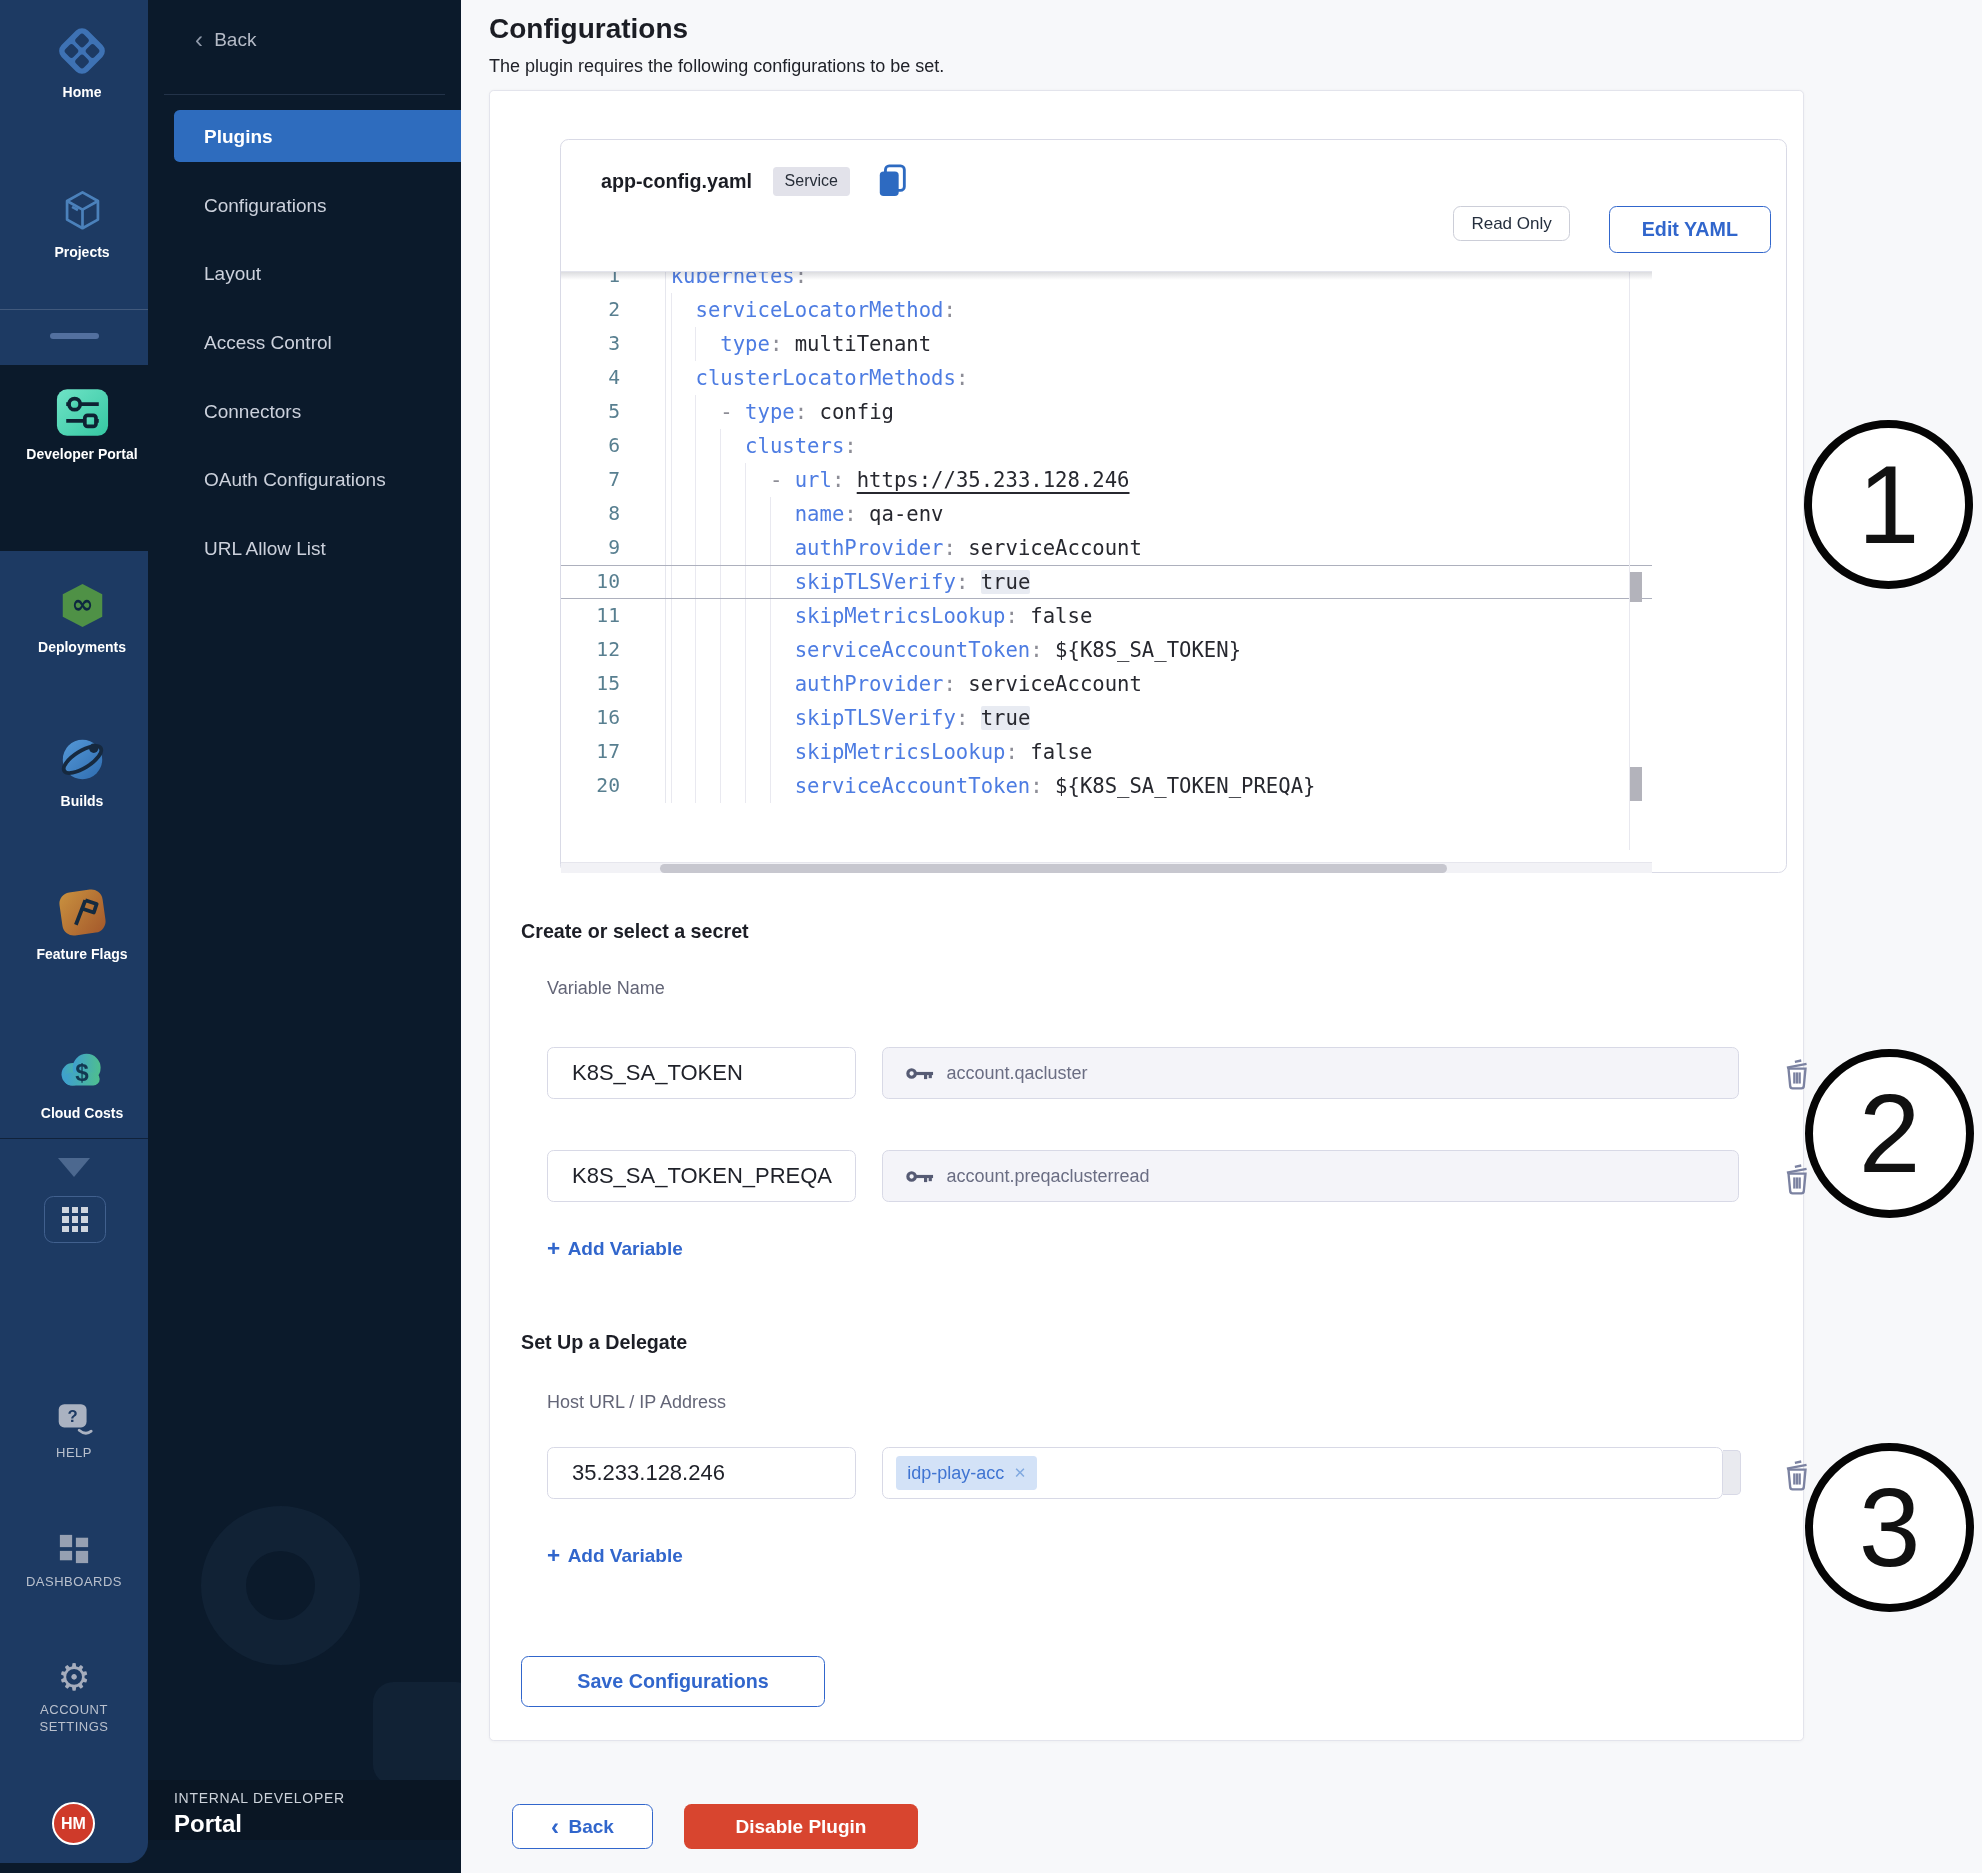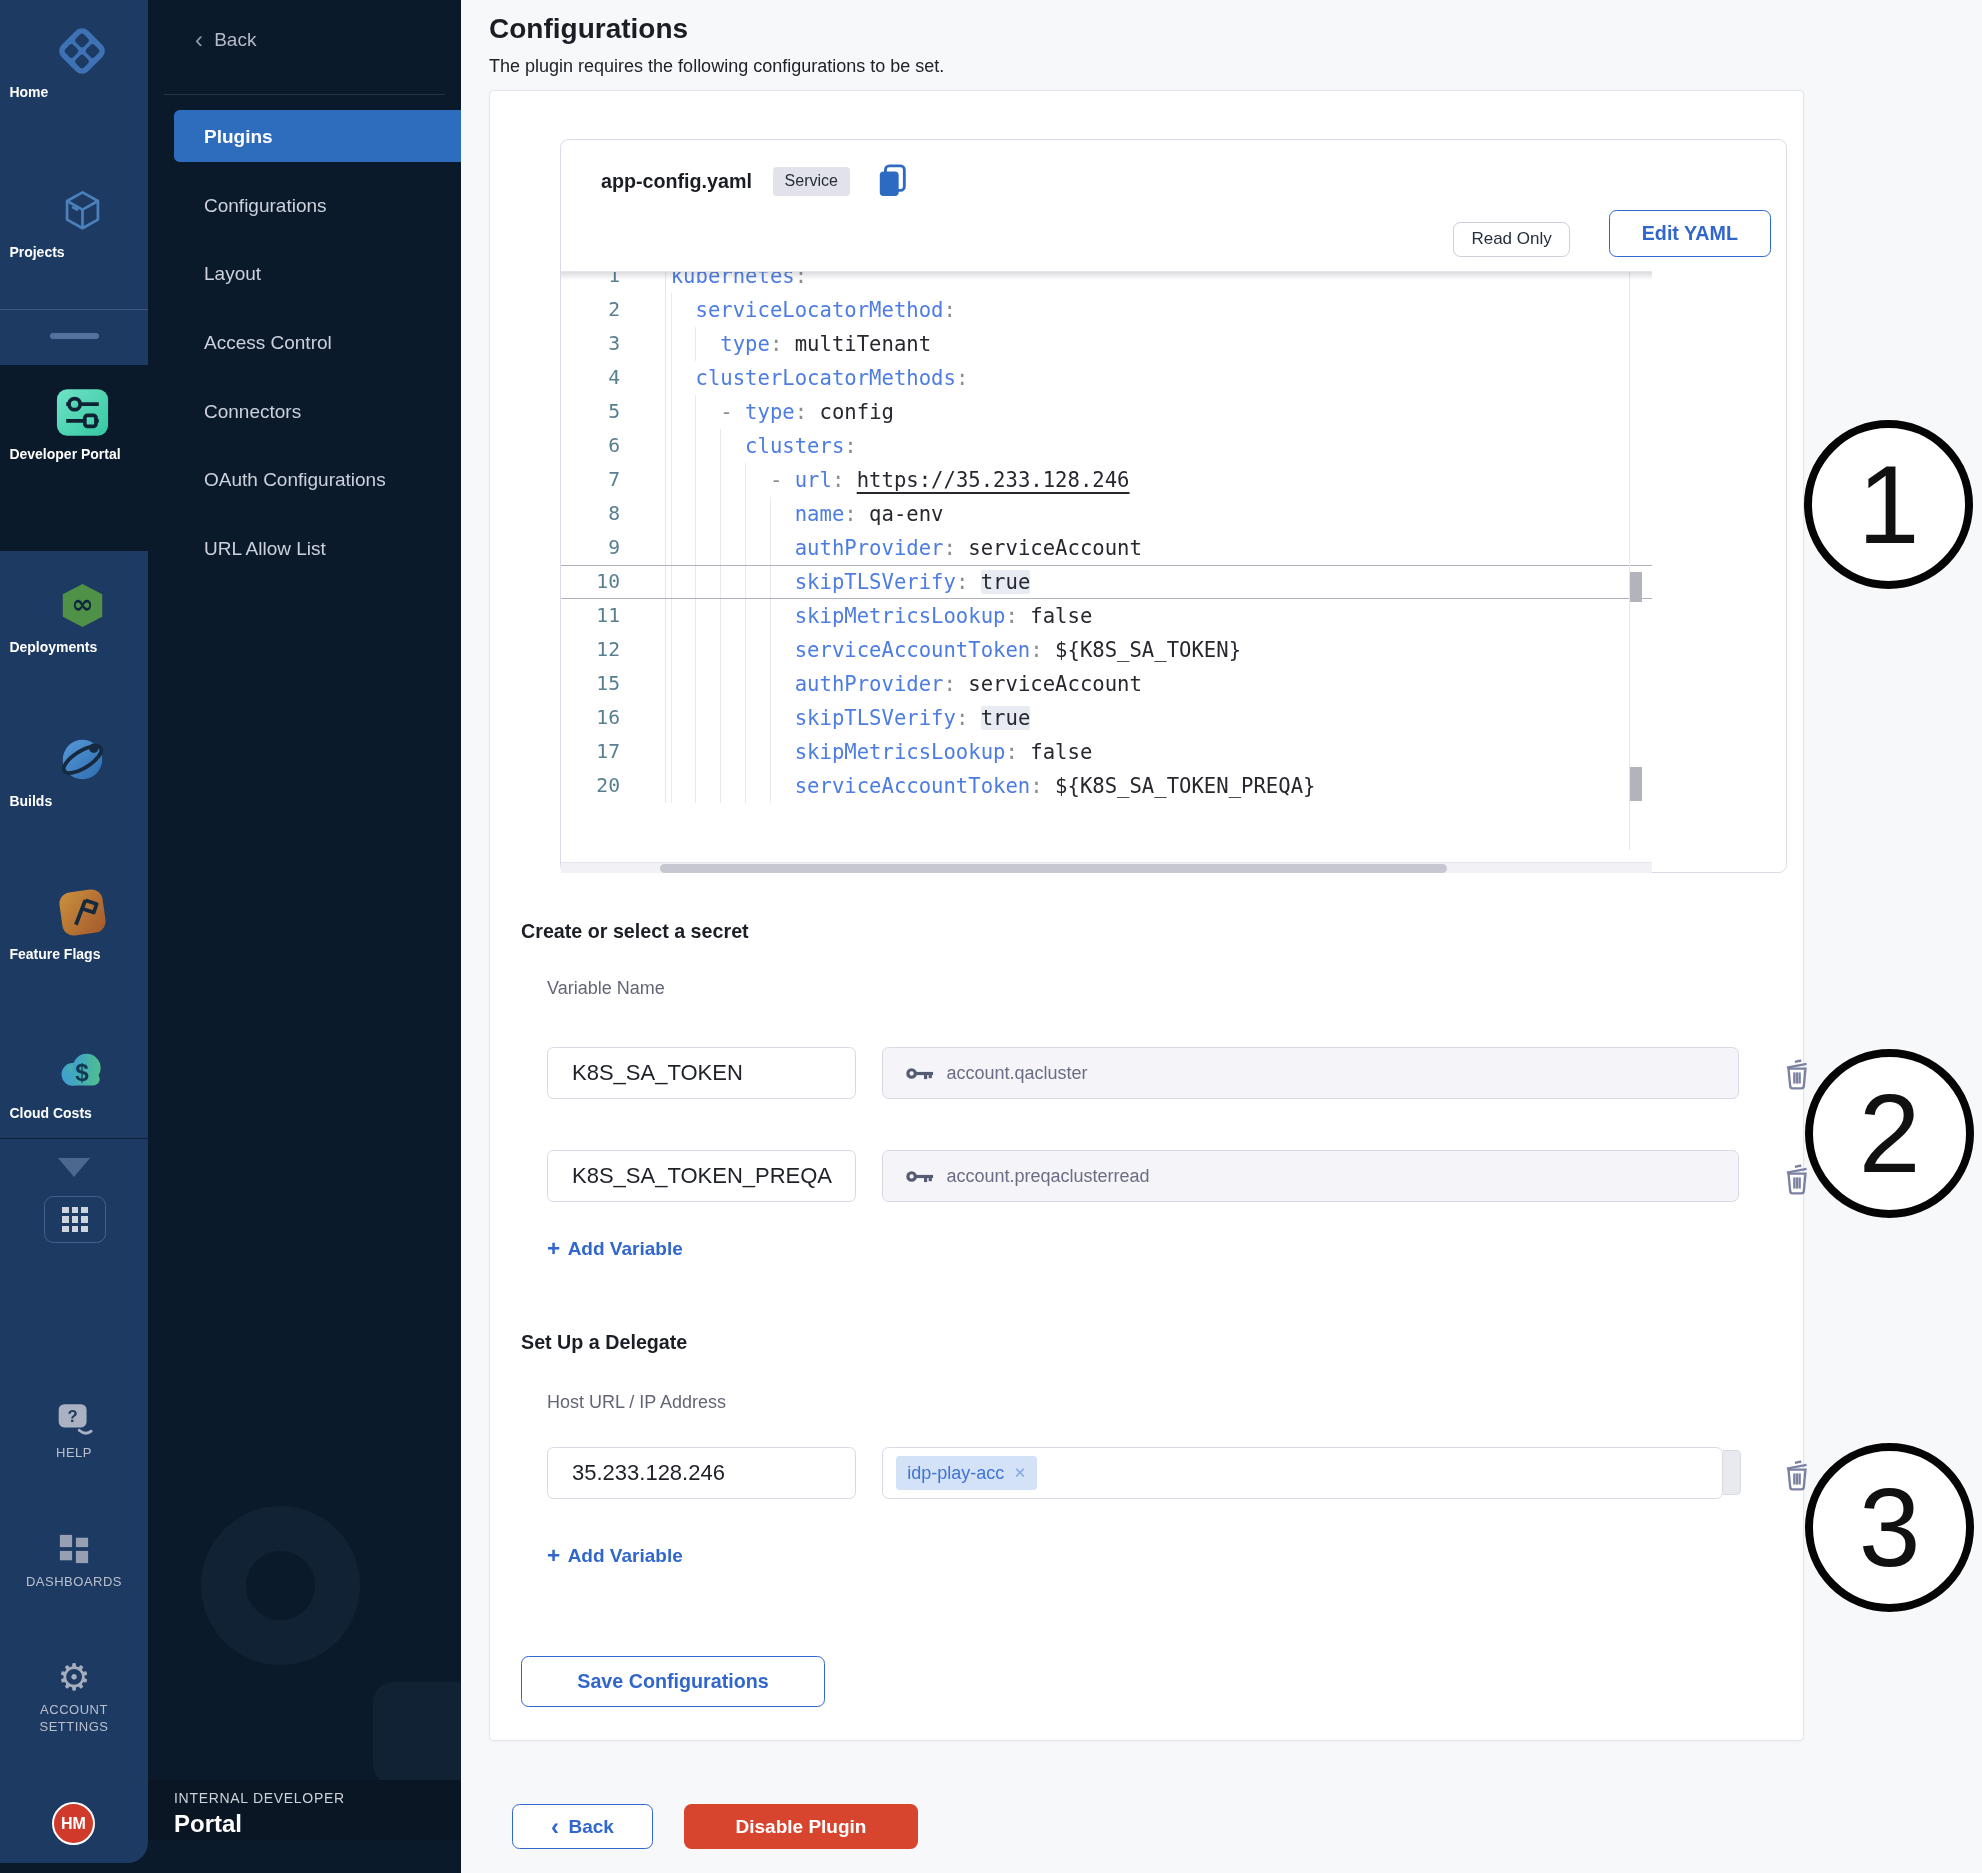--- a/index.html
+++ b/index.html
@@ -3,21 +3,21 @@
 <meta charset="utf-8">
 <style>
   * { margin:0; padding:0; box-sizing:border-box; }
   html,body { width:1983px; height:1874px; font-family:"Liberation Sans",sans-serif; }
   body { position:relative; background:#f7f8fa; overflow:hidden; }
 
   
   .nav1 { position:absolute; left:0; top:0; width:148px; height:1874px; background:#0b1a2b; z-index:5;}
   .nav1-inner { position:absolute; inset:0; background:#1d3a63; border-radius:0 0 20.6px 0; height:1863px; }
   .nav1 .dark-band { position:absolute; left:0; top:365px; width:148px; height:186px; background:#0b1a2b; }
-  .mod { position:absolute; width:164px; color:#fff; }
+  .mod { position:absolute; width:164px; text-align:center; color:#fff; }
   .mod .ic { display:flex; justify-content:center; align-items:center; height:49px; }
   .mod .lbl { font-size:14px; font-weight:600; margin-top:7.5px; line-height:18px; padding:0 9.4px; }
   .divider-strip { position:absolute; left:0; top:309px; width:148px; height:56px; border-top:0.9px solid rgba(255,255,255,.16); }
   .divider-strip .dash { width:49px; height:6.6px; border-radius:3.7px; background:#53709f; margin:22.5px auto 0; }
   .chev-strip { position:absolute; left:0; top:1138px; width:148px; height:53px; border-top:0.9px solid rgba(5,14,28,.55); }
   .chev-strip .tri { width:0; height:0; border-left:16px solid transparent; border-right:16px solid transparent; border-top:19px solid #4c688f; margin:19px auto 0; }
   .grid-btn { position:absolute; left:44px; top:1196px; width:62px; height:47px; border:0.9px solid #41608e; border-radius:9.4px; display:flex; justify-content:center; align-items:center; }
   .dots9 { display:grid; grid-template-columns:repeat(3,6.6px); grid-gap:2.8px; }
   .dots9 i { width:6.6px; height:6.6px; background:#cfd5de; }
   .util { position:absolute; width:148px; text-align:center; color:#b9c0cd; }
@@ -43,21 +43,21 @@
   .main-sub { position:absolute; left:489px; top:56px; font-size:18px; color:#202229; }
   .card { position:absolute; left:489px; top:90px; width:1315px; height:1651px; background:#fff; border:0.9px solid #e3e4ec; border-radius:4.7px; box-shadow:0 0.9px 2.8px rgba(40,41,61,.04); }
 
   
   .editor { position:absolute; left:70px; top:48px; width:1227px; height:734px; border:0.9px solid #d9dae6; border-radius:8.4px; background:#fff; }
   .ed-head { position:absolute; left:0; top:0; width:100%; height:131px; padding:0 15px 0 40px; display:flex; justify-content:space-between; }
   .ed-left { display:flex; align-items:center; margin-top:20.6px; height:41px; }
   .ed-file { font-size:19.7px; font-weight:700; color:#1b1d24; }
   .ed-badge { margin-left:20.6px; background:#e2e2ea; color:#272d38; font-size:16px; padding:5.6px 12px; border-radius:3.7px; }
   .ed-copy { margin-left:26px; cursor:pointer; display:flex; }
-  .ed-right { display:flex; align-items:flex-end; margin-top:66px; height:51px; }
+  .ed-right { display:flex; align-items:flex-start; margin-top:66px; height:51px; }
   .btn-readonly { border:0.9px solid #ccced8; border-radius:7.5px; background:#fff; color:#252f3e; font-size:17px; padding:6.6px 17px; margin-right:39px; }
   .btn-edityaml { border:1.9px solid #3166cc; border-radius:7.5px; background:#fff; color:#3166cc; font-size:19.7px; font-weight:700; padding:11.2px 32px; cursor:pointer; }
 
   .code-wrap { position:absolute; left:0; top:131px; width:1091px; height:590px; overflow:hidden; border-top:0.9px solid #e3e4ec; }
   .code-wrap::before { content:""; position:absolute; left:0; top:0; width:100%; height:8.4px; background:linear-gradient(to bottom, rgba(60,62,80,.18), rgba(60,62,80,0)); z-index:3; }
   .code-lines { margin-top:-13px; font-family:"DejaVu Sans Mono",monospace; font-size:20.6px; }
   .c-row { display:flex; height:34px; line-height:34px; }
   .c-row.cur { border-top:0.9px solid #adb0bd; border-bottom:0.9px solid #adb0bd; height:34px; line-height:32px; }
   .c-num { width:105px; flex:0 0 105px; text-align:right; padding-right:45px; color:#587f90; font-size:19.7px; border-right:0.9px solid #e6e7ee; }
   .c-code { position:relative; flex:1; white-space:pre; padding-left:4.7px; color:#27282f; }

